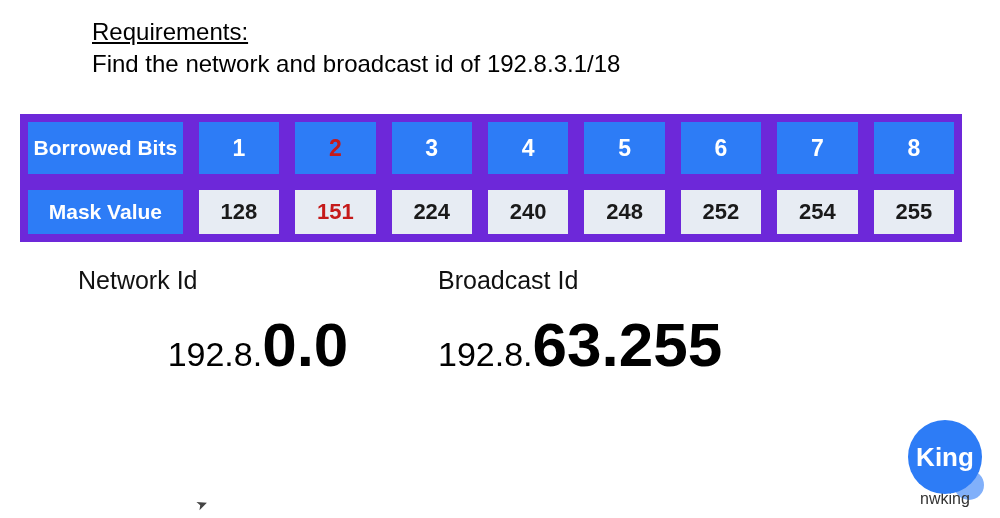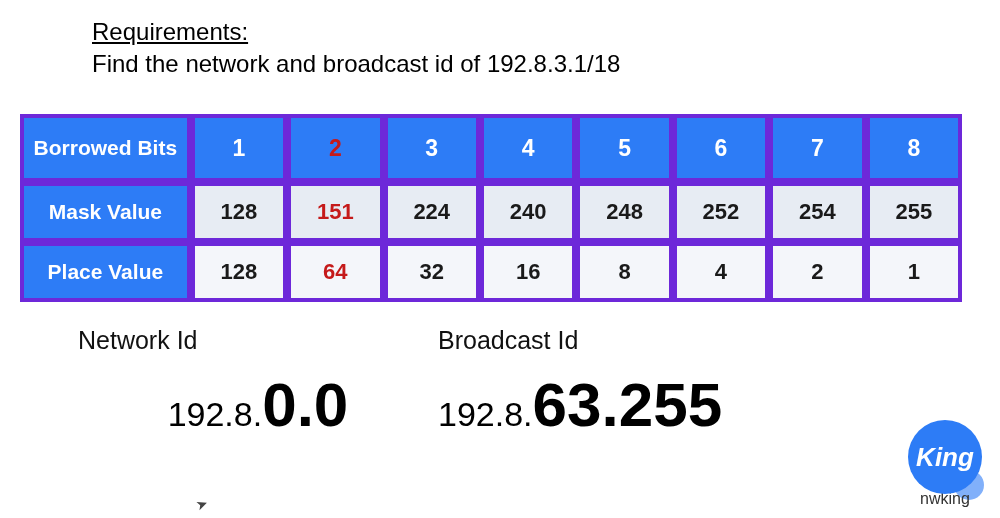--- a/index.html
+++ b/index.html
@@ -31,21 +31,21 @@
   }
 
   
   .tbl {
     margin: 36px 0 0 20px;
     width: 942px;
     border-collapse: separate;
     border-spacing: 0;
   }
   .tbl th, .tbl td {
-    border: 4px solid #6d28d9;
+    border: 8px solid #6d28d9;
     text-align: center;
     vertical-align: middle;
     font-size: 22px;
     font-weight: 600;
     height: 60px;
     box-sizing: border-box;
   }
   .tbl .rowlabel {
     background: #2d7cf6;
     color: #ffffff;
@@ -117,21 +117,20 @@
     background: #2d7cf6;
     color: #fff;
     font-weight: 800;
     font-size: 26px;
     display: flex;
     align-items: center;
     justify-content: center;
     margin: 0 auto;
     position: relative;
     z-index: 2;
-    font-style: italic;
   }
   .brand-sub {
     font-size: 16px;
     color: #333;
     margin-top: -4px;
     position: relative;
     z-index: 1;
   }
   .brand-mini {
     position: absolute;
@@ -183,31 +182,20 @@
         <th class="rowlabel">Mask Value</th>
         <td class="cell">128</td>
         <td class="cell hl">151</td>
         <td class="cell">224</td>
         <td class="cell">240</td>
         <td class="cell">248</td>
         <td class="cell">252</td>
         <td class="cell">254</td>
         <td class="cell">255</td>
       </tr>
-      <tr>
-        <th class="rowlabel">Place Value</th>
-        <td class="cell-alt">128</td>
-        <td class="cell-alt hl">64</td>
-        <td class="cell-alt">32</td>
-        <td class="cell-alt">16</td>
-        <td class="cell-alt">8</td>
-        <td class="cell-alt">4</td>
-        <td class="cell-alt">2</td>
-        <td class="cell-alt">1</td>
-      </tr>
     </tbody>
   </table>
 
   <div class="results">
     <div class="res-block res-net">
       <div class="res-label">Network Id</div>
       <div class="res-value">
         <span>192.8.</span><span class="big">0.0</span>
       </div>
     </div>

